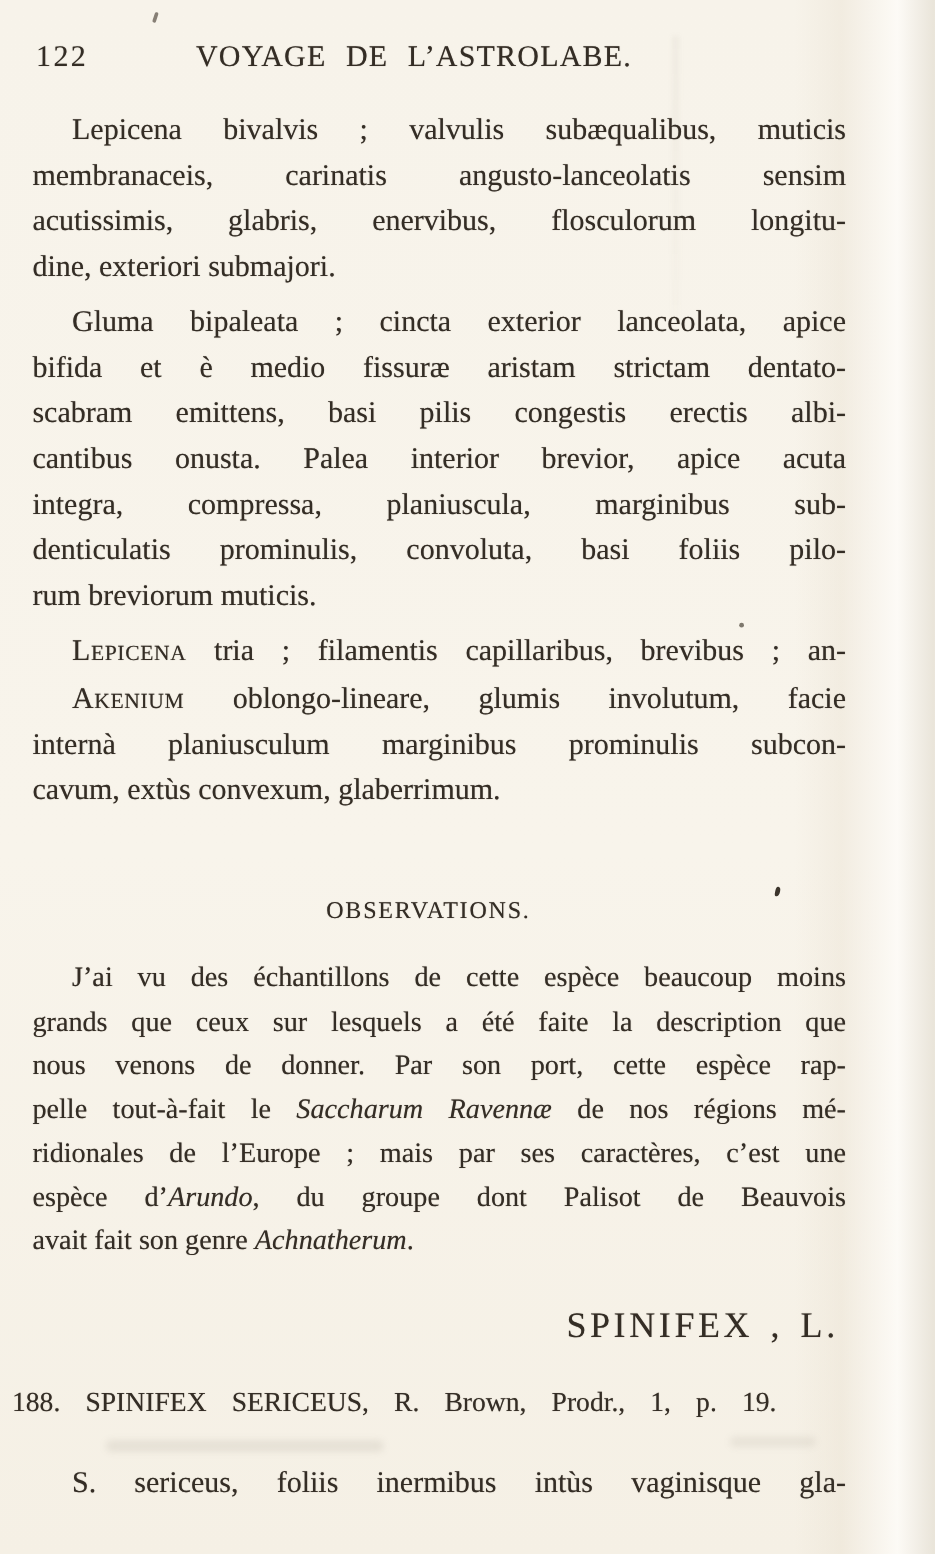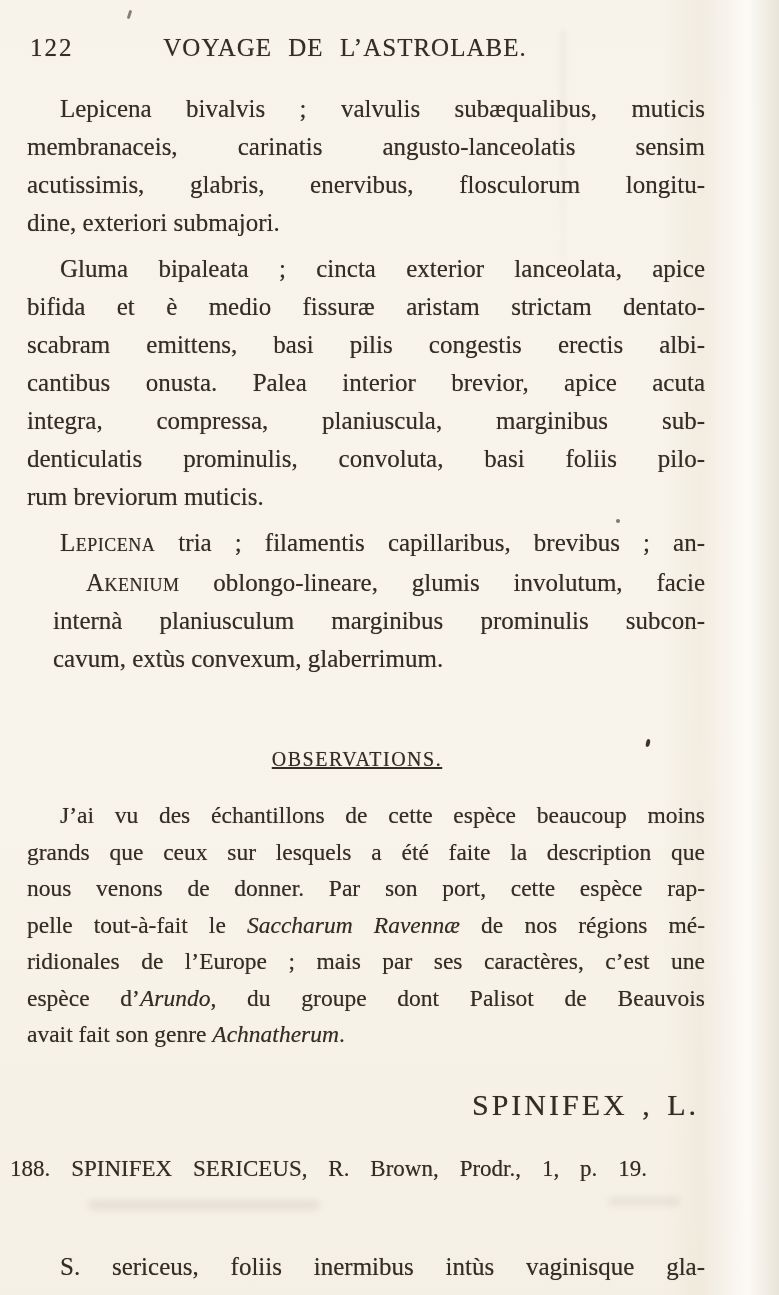--- a/index.html
+++ b/index.html
@@ -14,36 +14,36 @@
       linear-gradient(90deg, rgba(0,0,0,0) 0%, rgba(0,0,0,0) 85%, rgba(229,219,202,0.30) 90%, rgba(253,251,247,0.92) 96%, #e9e4d9 100%),
       linear-gradient(180deg, #f7f3ea 0%, #f8f4eb 55%, #f5f0e5 100%);
     text-shadow:0 0 0.7px rgba(52,45,37,0.55);
   }
   .hdr { position:absolute; top:34px; left:27px; width:678px; height:30px; font-size:25px; }
   .pageno { position:absolute; left:3px; top:0; letter-spacing:2px; }
   .runtitle { position:absolute; left:0; right:0; top:0; text-align:center; transform:translateX(-21px); letter-spacing:1px; word-spacing:9px; white-space:nowrap; }
 
   .latin { position:absolute; top:90px; left:27px; width:678px; font-size:25px; line-height:38px; }
   .para + .para { margin-top:8px; }
-  .para.tight { margin-top:2px;margin-left:26px; }
+  .para.tight { margin-top:2px; }
   .line { text-align:justify; text-align-last:justify; }
   .line.first { text-indent:33px; }
   .line.end { text-align-last:left; }
   .sc { font-variant:small-caps; letter-spacing:0.5px; }
 
-  .obs-heading { position:absolute; top:748px; left:27px; width:678px; text-align:center; font-size:20px; letter-spacing:1.5px; transform:translateX(-9px);text-decoration:underline; }
+  .obs-heading { position:absolute; top:748px; left:27px; width:678px; text-align:center; font-size:20px; letter-spacing:1.5px; transform:translateX(-9px); }
 
   .french { position:absolute; top:797px; left:27px; width:678px; font-size:23.5px; line-height:36.5px; }
   .french i { font-style:italic; }
 
   .genus-heading { position:absolute; top:1088px; left:27px; width:678px; text-align:right; font-size:30px; letter-spacing:3px; word-spacing:4px; transform:translateX(-6px); }
 
   .species-line { position:absolute; top:1156px; left:10px; width:637px; font-size:23px; text-align:justify; text-align-last:justify; white-space:normal; }
 
-  .continuation { position:absolute; top:1217px; left:27px; width:678px; font-size:25px; line-height:38px;margin-top:31px; }
+  .continuation { position:absolute; top:1217px; left:27px; width:678px; font-size:25px; line-height:38px; }
 
   
   .speck { position:absolute; }
   .speck-top { left:128px; top:10px; width:3px; height:9px; background:#6a6258; transform:rotate(18deg); border-radius:2px; opacity:.8; }
   .speck-obs { left:646px; top:739px; width:4px; height:8px; background:#3c352c; border-radius:50% 50% 60% 40%; transform:rotate(12deg); }
   .speck-mid { left:616px; top:519px; width:4px; height:4px; background:#4a4338; border-radius:50%; opacity:.7; }
   .ghost { position:absolute; background:#8a8274; filter:blur(3px); border-radius:5px; }
   .ghost-a { left:88px; top:1200px; width:232px; height:10px; opacity:.14; }
   .ghost-b { left:608px; top:1197px; width:72px; height:9px; opacity:.12; }
   .crease { position:absolute; left:560px; top:30px; width:6px; height:235px; background:linear-gradient(180deg, rgba(120,110,95,0.06), rgba(120,110,95,0.015)); filter:blur(2px); }

